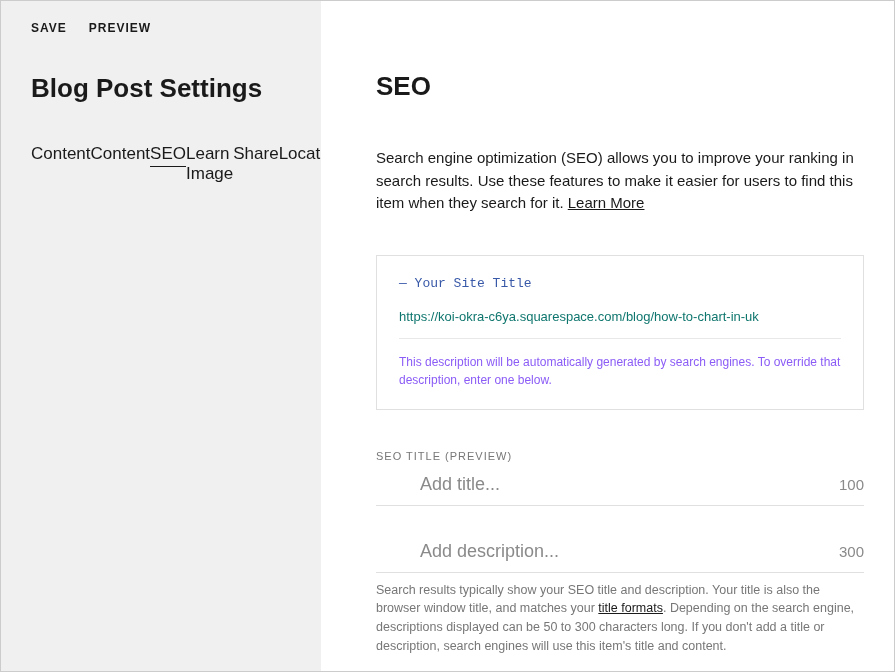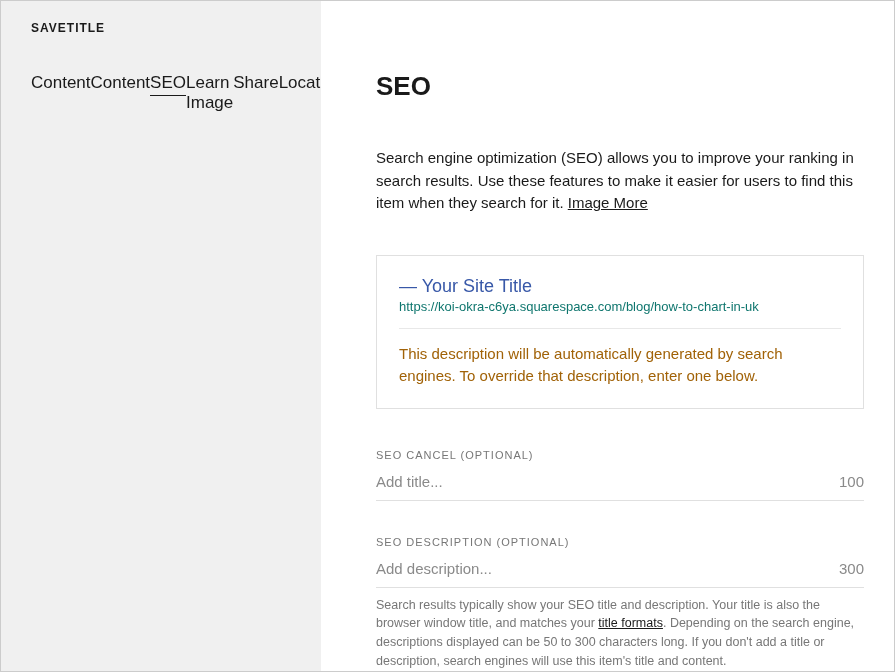--- a/index.html
+++ b/index.html
@@ -17,20 +17,21 @@
       background: #fff;
     }
     .sidebar {
       width: 320px;
       background: #f0f0f0;
       padding: 20px 30px;
       flex-shrink: 0;
     }
     .top-actions {
       display: flex;
+      gap: 22px;
       margin-bottom: 38px;
     }
     .top-actions button {
       background: none;
       border: none;
       font-size: 12px;
       font-weight: 600;
       letter-spacing: 1px;
       color: #1a1a1a;
       cursor: pointer;
@@ -84,53 +85,55 @@
       color: #777;
       margin-bottom: 12px;
     }
     .preview-box {
       border: 1px solid #e0e0e0;
       padding: 20px 22px;
       margin-bottom: 40px;
     }
     .preview-title {
       color: #3858a8;
-      font-size: 18px;
-      margin-bottom: 2px;
+      font-size: 13px;
+      margin-bottom: 18px;
+      font-family: Liberation Mono, monospace;
     }
     .preview-url {
       font-size: 13px;
       color: #0f766e;
       margin-bottom: 14px;
       padding-bottom: 14px;
       border-bottom: 1px solid #e8e8e8;
     }
     .preview-desc {
-      font-size: 15px;
-      color: #a16207;
+      font-size: 12px;
+      color: #8b5cf6;
       line-height: 1.5;
     }
     .field-group {
       margin-bottom: 35px;
     }
     .input-row {
       display: flex;
       justify-content: space-between;
       align-items: center;
       border-bottom: 1px solid #e0e0e0;
       padding-bottom: 10px;
     }
     .text-input {
       border: none;
       outline: none;
-      font-size: 15px;
+      font-size: 18px;
       color: #1a1a1a;
       flex: 1;
       font-family: inherit;
       background: transparent;
+      margin-left: 44px;
     }
     .text-input::placeholder {
       color: #8a8a8a;
     }
     .char-count {
       font-size: 15px;
       color: #8a8a8a;
       margin-left: 0;
     }
     .helper-text {
@@ -144,55 +147,55 @@
       flex-direction: row;
       align-items: flex-start;
     }
   </style>
 </head>
 <body>
 
 <div class="sidebar">
   <div class="top-actions">
     <button>SAVE</button>
-    <button>TITLE</button>
-  </div>
+    <button>PREVIEW</button>
+  </div>
+  <h1 class="sidebar-title">Blog Post Settings</h1>
   <div class="nav-list">
     <div class="nav-item">Content</div>
     <div class="nav-item">Content</div>
     <div class="nav-item active">SEO</div>
     <div class="nav-item">Learn Image</div>
     <div class="nav-item">Share</div>
     <div class="nav-item">Location</div>
   </div>
 </div>
 
 <div class="main">
   <h2 class="main-heading">SEO</h2>
 
   <p class="intro-text">
-    <span>Search engine optimization (SEO) allows you to improve your ranking in search results. Use these features to make it easier for users to find this item when they search for it. </span><a class="inline-link">Image More</a>
+    <span>Search engine optimization (SEO) allows you to improve your ranking in search results. Use these features to make it easier for users to find this item when they search for it. </span><a class="inline-link">Learn More</a>
   </p>
 
   <div class="preview-box">
     <div class="preview-title">— Your Site Title</div>
     <div class="preview-url">https://koi-okra-c6ya.squarespace.com/blog/how-to-chart-in-uk</div>
     <div class="preview-desc">This description will be automatically generated by search engines. To override that description, enter one below.</div>
   </div>
 
   <div class="field-group">
-    <div class="section-label">SEO CANCEL (OPTIONAL)</div>
+    <div class="section-label">SEO TITLE (PREVIEW)</div>
     <div class="input-row">
       <input type="text" class="text-input" placeholder="Add title..." style="">
       <span class="char-count">100</span>
     </div>
   </div>
 
   <div class="field-group">
-    <div class="section-label">SEO DESCRIPTION (OPTIONAL)</div>
     <div class="input-row">
       <input type="text" class="text-input" placeholder="Add description..." style="">
       <span class="char-count">300</span>
     </div>
     <p class="helper-text">
       <span>Search results typically show your SEO title and description. Your title is also the browser window title, and matches your </span><a class="inline-link">title formats</a><span>. Depending on the search engine, descriptions displayed can be 50 to 300 characters long. If you don't add a title or description, search engines will use this item's title and content.</span>
     </p>
   </div>
 </div>
 

